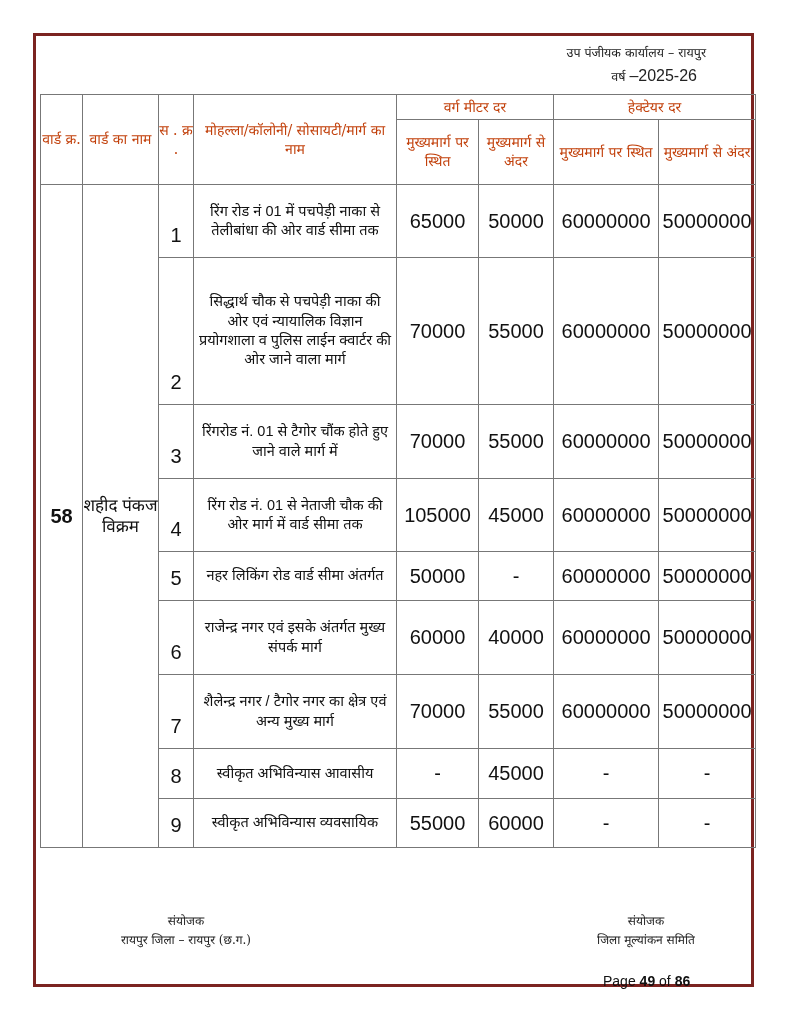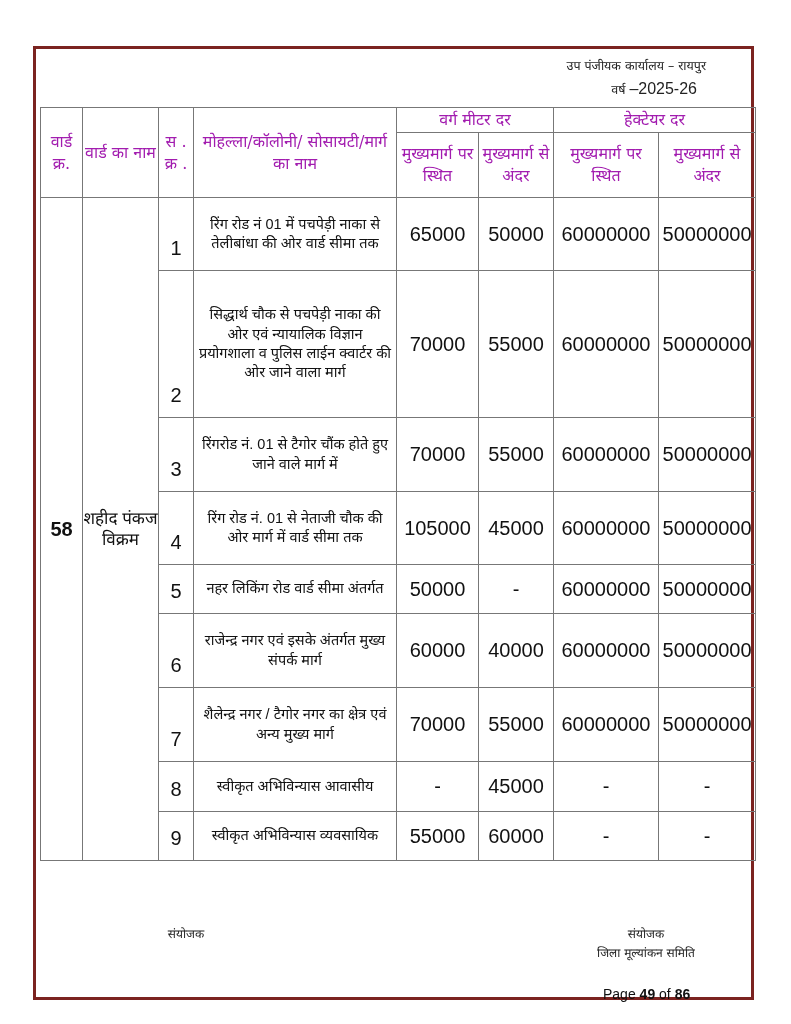--- a/index.html
+++ b/index.html
@@ -1,33 +1,33 @@
 <!DOCTYPE html>
 <html><head>
 <meta charset="utf-8">
 <style>
   html, body { margin: 0; padding: 0; background: #ffffff; }
   body { width: 791px; height: 1024px; position: relative; overflow: hidden; }
   .frame {
-    position: absolute; left: 33px; top: 46px; width: 721px; height: 954px;
+    position: absolute; left: 33px; top: 33px; width: 721px; height: 954px;
     border: 3px solid #7b2320; box-sizing: border-box;
   }
   .office { position: absolute; right: 45px; top: 8px; font-family: "DejaVu Serif", serif; font-size: 12.5px; color: #222; }
   .year { position: absolute; right: 54px; top: 31px; font-family: "DejaVu Serif", serif; font-size: 12.5px; color: #222; }
   .year .num { font-family: "Liberation Sans", sans-serif; font-size: 16px; }
   table.rates {
     position: absolute; left: 4px; top: 58px; width: 715px;
     border-collapse: collapse; table-layout: fixed;
   }
   table.rates td, table.rates th {
     border: 1px solid #777; padding: 0; text-align: center; vertical-align: middle;
   }
   table.rates th {
-    font-family: "DejaVu Serif", serif; font-weight: normal; font-size: 16px;
-    color: #a21caf; line-height: 1.35;
+    font-family: "DejaVu Serif", serif; font-weight: normal; font-size: 14px;
+    color: #c2410c; line-height: 1.35;
   }
   table.rates td { font-family: "Liberation Sans", sans-serif; font-size: 20px; color: #111; }
   td.locality { font-family: Liberation Sans, sans-serif; font-size: 14.5px !important; line-height: 1.33; padding: 0 4px !important; }
   td.sno { vertical-align: bottom !important; padding-bottom: 10px !important; }
   td.ward-no { font-weight: bold; font-size: 16px; margin-top: 23px; }
   td.ward-name { font-family: Liberation Sans, sans-serif; font-size: 17px !important; line-height: 1.25; }
   .footer-left { position: absolute; left: 50px; top: 876px; width: 200px; text-align: center; font-family: "DejaVu Serif", serif; font-size: 12px; color: #222; line-height: 1.55; }
   .footer-right { position: absolute; left: 520px; top: 876px; width: 180px; text-align: center; font-family: "DejaVu Serif", serif; font-size: 12px; color: #222; line-height: 1.55; }
   .page-no { position: absolute; left: 567px; top: 937px; font-family: "Liberation Sans", sans-serif; font-size: 14px; color: #111; }
   .page-no b { font-weight: bold; }
@@ -142,20 +142,21 @@
         <td>55000</td>
         <td>60000</td>
         <td>-</td>
         <td>-</td>
       </tr>
     </tbody>
   </table>
 
   <div class="footer-left">
     <div>संयोजक</div>
+    <div>रायपुर जिला – रायपुर (छ.ग.)</div>
   </div>
 
   <div class="footer-right">
     <div>संयोजक</div>
     <div>जिला मूल्यांकन समिति</div>
   </div>
 
   <div class="page-no">
     <span>Page</span>
     <b>49</b>

